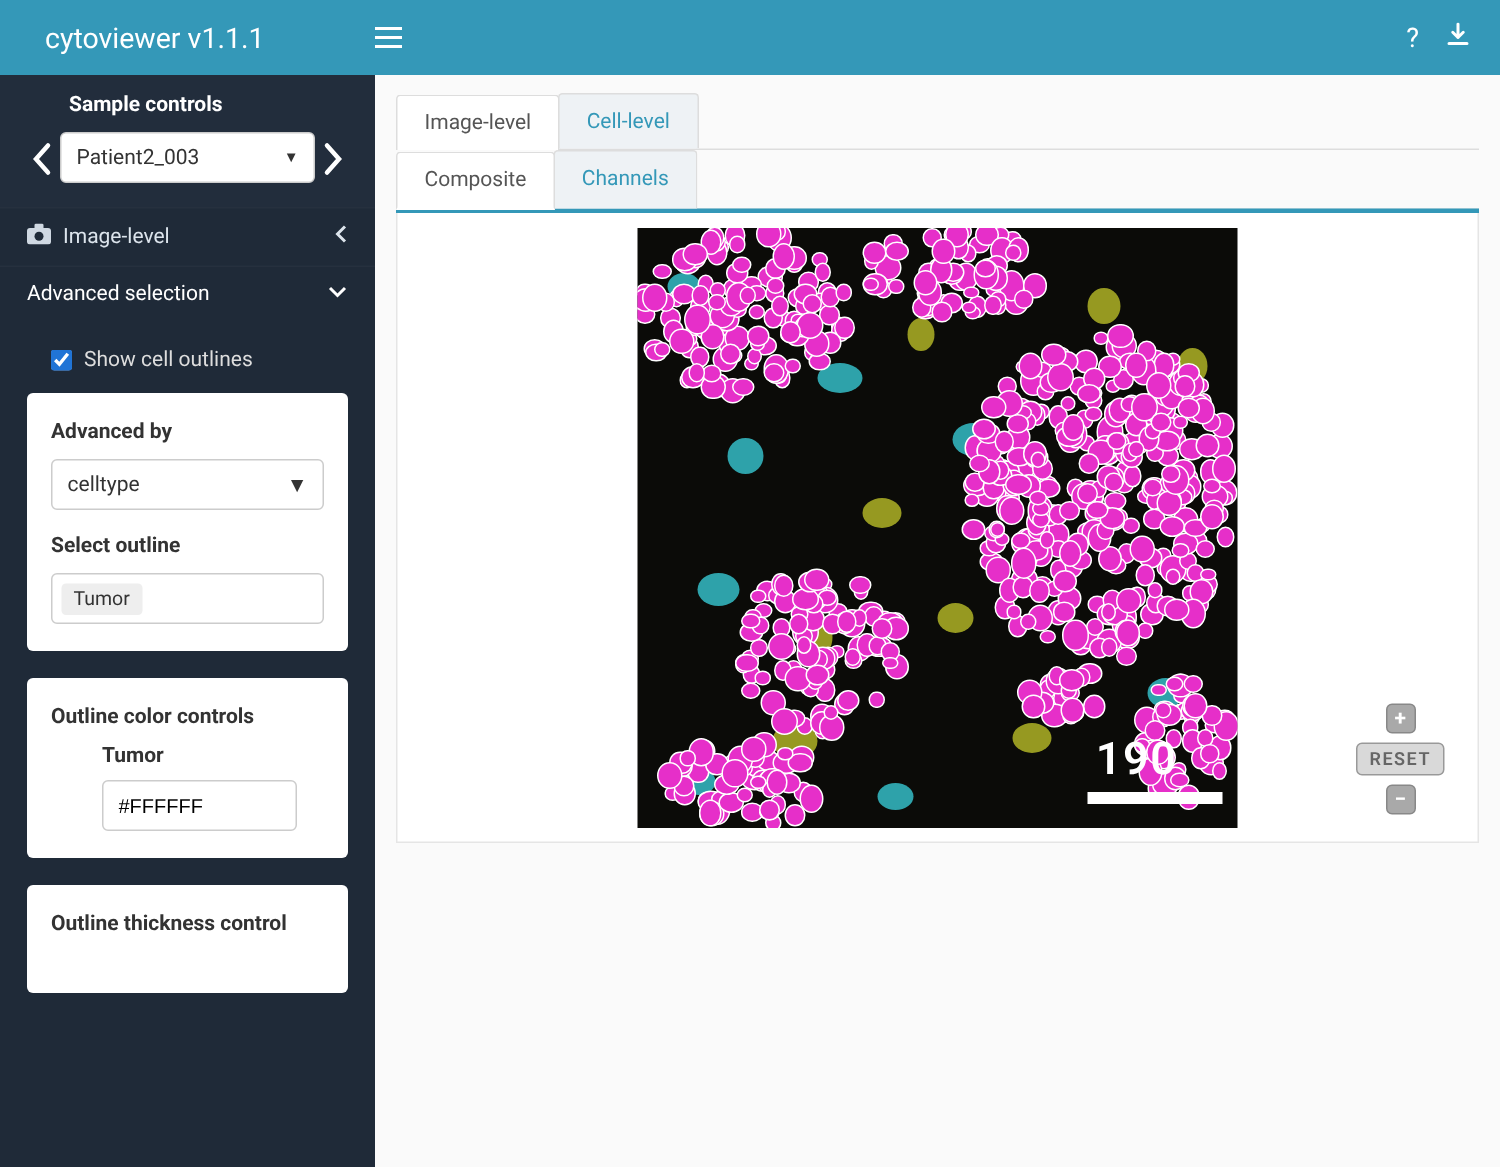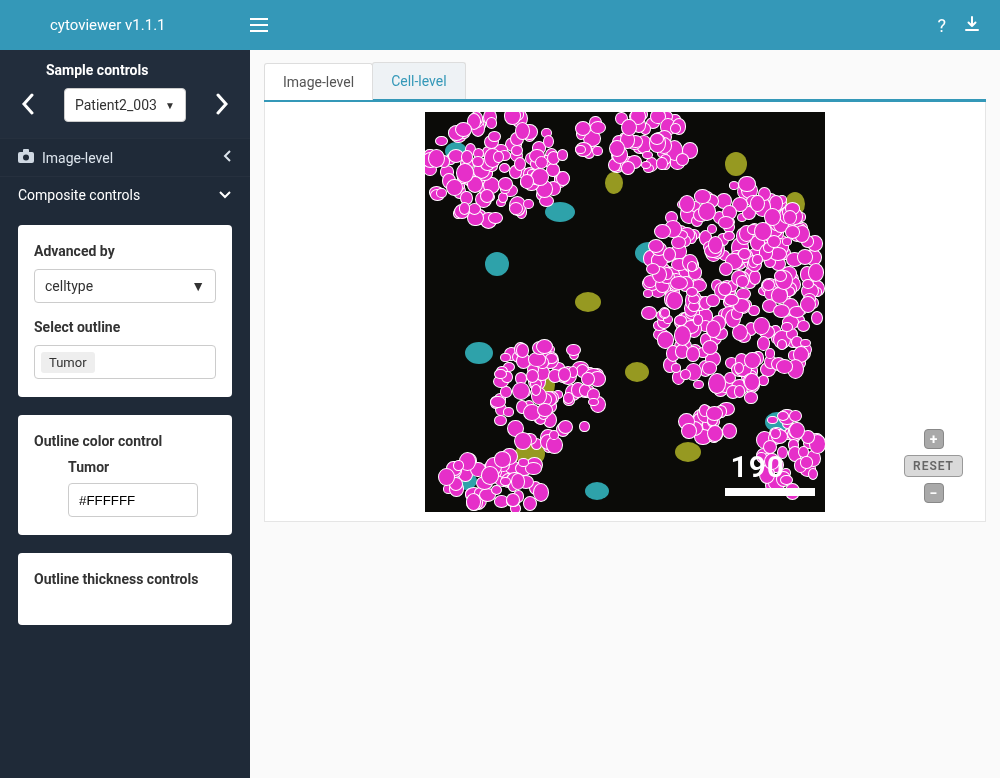--- a/index.html
+++ b/index.html
@@ -18,22 +18,22 @@
 .header {
   background: #3498b8;
   color: #fff;
   height: 50px;
   display: flex;
   align-items: center;
   padding: 0 20px 0 0;
 }
 .header .title {
   width: 250px;
-  padding-left: 50px;
-  font-size: 15px;
+  padding-left: 30px;
+  font-size: 19px;
   font-weight: 400;
 }
 .header .hamburger { width: 30px; cursor: pointer; }
 .header .hamburger svg { display:block; }
 .header .spacer { flex: 1; }
 .header .hicon { margin-left: 18px; cursor: pointer; font-size: 18px; }
 
 
 .body { display: flex; flex: 1; overflow: hidden; }
 
@@ -46,21 +46,21 @@
   overflow-y: auto;
 }
 
 .sample-section { padding: 12px 16px 16px; background: #222d3c; }
 .sample-section h4 {
   color: #fff;
   font-size: 14px;
   font-weight: 700;
   margin: 0 0 10px 30px;
 }
-.sample-row { display: flex; align-items: flex-start; gap: 24px; }
+.sample-row { display: flex; align-items: flex-end; gap: 0; }
 .chev-btn {
   background: transparent;
   border: none;
   color: #fff;
   cursor: pointer;
   width: 24px;
   height: 32px;
   display: flex;
   align-items: center;
   justify-content: center;
@@ -251,58 +251,66 @@
         </div>
         <div class="mi-right">
           <svg width="10" height="14" viewBox="0 0 10 14" fill="none">
               <path d="M8 2L3 7l5 5" stroke-width="2"></path>
             </svg>
         </div>
       </div>
 
 
       <div class="menu-item active">
-        <span>Composite controls</span>
+        <span>Advanced selection</span>
         <div class="mi-right">
           <svg width="14" height="10" viewBox="0 0 14 10" fill="none">
               <path d="M2 2l5 5 5-5" stroke-width="2"></path>
             </svg>
         </div>
       </div>
 
       <div class="controls-panel">
+        <div class="chk-row">
+          <input type="checkbox" checked="" style="">
+          <span>Show cell outlines</span>
+        </div>
 
         <div class="card">
           <h5>Advanced by</h5>
           <div class="sel-input">
             <span>celltype</span>
             <span class="caret">▼</span>
           </div>
           <h5>Select outline</h5>
           <div class="tag-input">
             <span class="tag">Tumor</span>
           </div>
         </div>
 
         <div class="card">
-          <h5>Outline color control</h5>
+          <h5>Outline color controls</h5>
           <div class="ind-label">Tumor</div>
           <input class="txt-input" value="#FFFFFF" style="">
         </div>
 
         <div class="card" style="padding-bottom:28px;">
-          <h5>Outline thickness controls</h5>
+          <h5>Outline thickness control</h5>
         </div>
       </div>
     </div>
 
     <div class="main">
       <div class="tabs">
         <div class="tab active">Image-level</div>
         <div class="tab">Cell-level</div>
+      </div>
+      <div class="subtabs">
+        <div class="subtab active">Composite</div>
+        <div class="subtab">Channels</div>
       </div>
       <div class="accent-bar"></div>
 
       <div class="viewer-wrap">
         <div class="viewer">
 
           <div class="bg-dot" style="left:20px; top:30px; width:22px; height:18px; background:#3bd6e0;"></div>
           <div class="bg-dot" style="left:120px; top:90px; width:30px; height:20px; background:#3bd6e0;"></div>
           <div class="bg-dot" style="left:60px; top:140px; width:24px; height:24px; background:#3bd6e0;"></div>
           <div class="bg-dot" style="left:180px; top:60px; width:18px; height:22px; background:#c5c92a;"></div>

